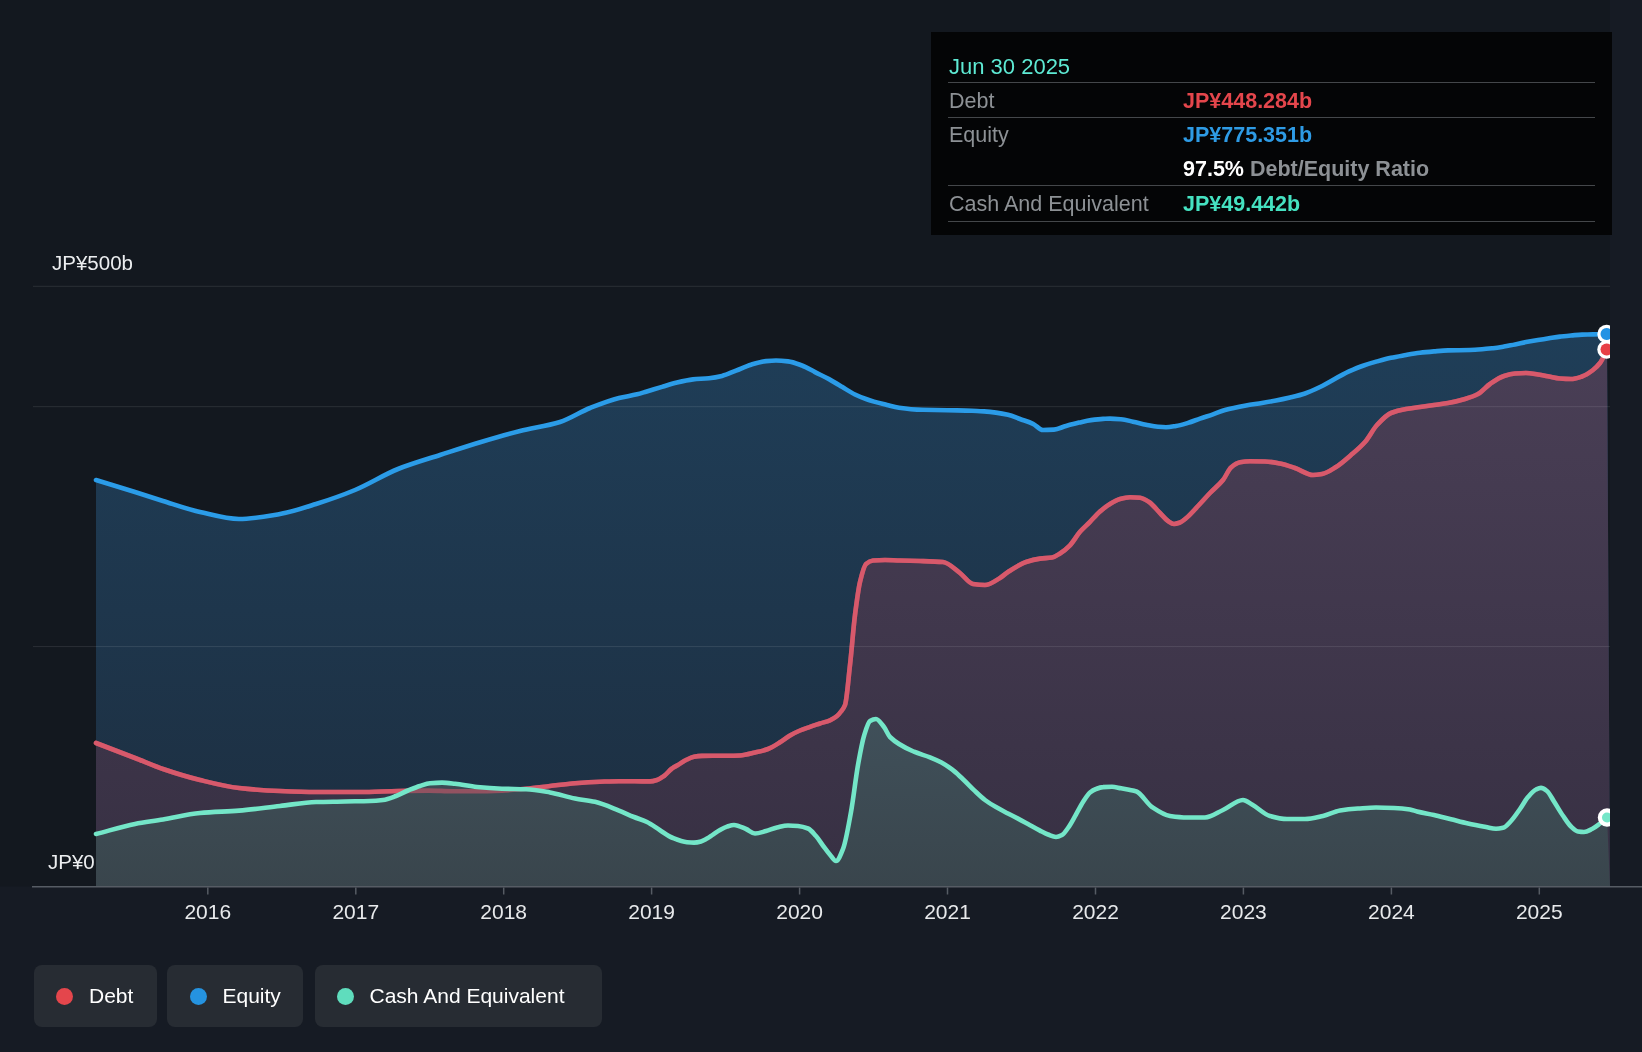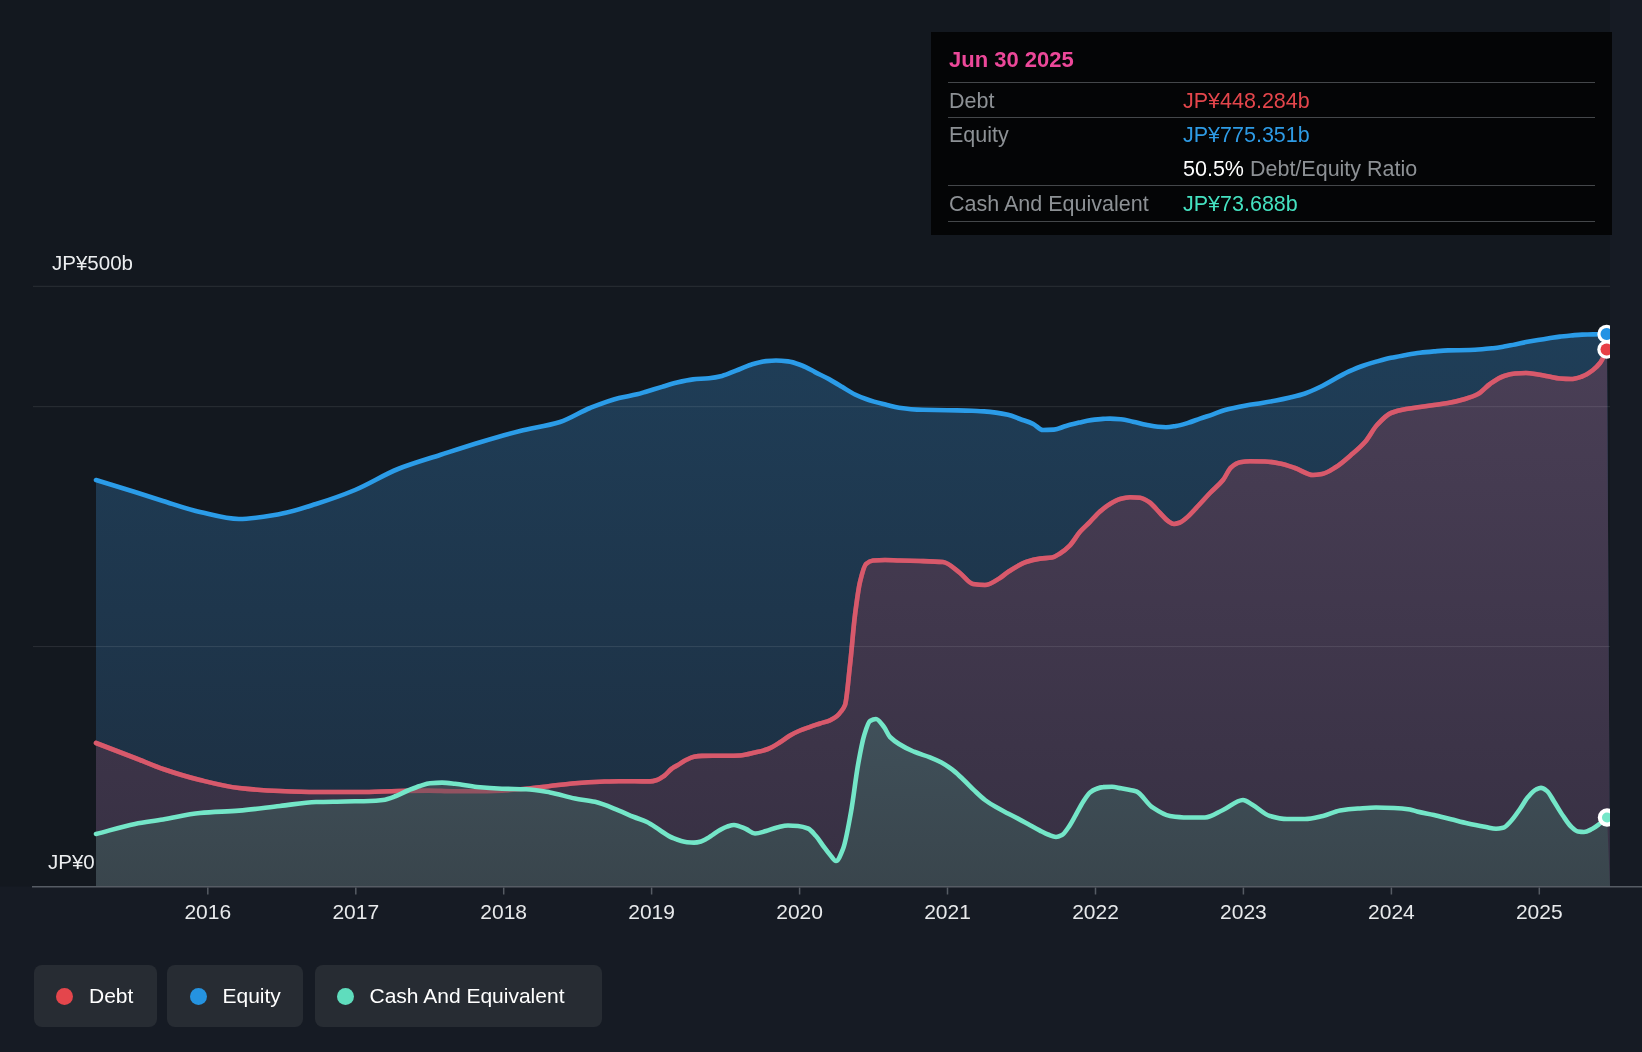--- a/index.html
+++ b/index.html
@@ -2,24 +2,24 @@
 <html><head><meta charset="utf-8">
 <style>
 * { margin:0; padding:0; box-sizing:border-box; }
 html,body { width:1642px; height:1052px; background:#161b24; overflow:hidden;
   font-family:"Liberation Sans", sans-serif; }
 #stage { position:relative; width:1642px; height:1052px; }
 .axlab { font-size:21px; fill:#e8eaec; font-family:"Liberation Sans",sans-serif; }
 .axlab2 { font-size:20.5px; fill:#eceef0; font-family:"Liberation Sans",sans-serif; }
 #tip { position:absolute; left:931px; top:32px; width:681px; height:203px;
   background:#040506; }
-#tip .ttl { position:absolute; left:18px; top:15px; font-size:22px; font-weight:bold; color:#ec4899; }
+#tip .ttl { position:absolute; left:18px; top:22px; font-size:22px; font-weight:normal; color:#5eead4; }
 #tip .hr { position:absolute; left:17px; width:647px; height:1px; background:#44474a; }
 #tip .lab { position:absolute; left:18px; font-size:21.5px; color:#8d9195; }
-#tip .val { position:absolute; left:252px; font-size:21.5px; font-weight:normal; }
+#tip .val { position:absolute; left:252px; font-size:21.5px; font-weight:bold; }
 .legend { position:absolute; top:965px; height:62px; background:#272c33;
   border-radius:8px; display:flex; align-items:center; color:#fff; font-size:21px; }
 .legend .dot { width:17px; height:17px; border-radius:50%; flex:0 0 auto; }
 </style></head>
 <body>
 <div id="stage">
 <svg width="1642" height="1052" viewBox="0 0 1642 1052">
 <defs>
 <linearGradient id="gb" x1="0" y1="330" x2="0" y2="890" gradientUnits="userSpaceOnUse">
 <stop offset="0" stop-color="#1f3e58"></stop>
@@ -87,24 +87,24 @@
 <text x="48" y="869" class="axlab2">JP¥0</text>
 </svg>
 <div id="tip">
   <div class="ttl">Jun 30 2025</div>
   <div class="hr" style="top:50px"></div>
   <div class="lab" style="top:57px">Debt</div>
   <div class="val" style="top:57px;color:#e4464c">JP¥448.284b</div>
   <div class="hr" style="top:84.5px"></div>
   <div class="lab" style="top:91px">Equity</div>
   <div class="val" style="top:91px;color:#2e9be5">JP¥775.351b</div>
-  <div class="val" style="top:125px;color:#8d9195"><span style="color:#fff">50.5%</span> Debt/Equity Ratio</div>
+  <div class="val" style="top:125px;color:#8d9195"><span style="color:#fff">97.5%</span> Debt/Equity Ratio</div>
   <div class="hr" style="top:153px"></div>
   <div class="lab" style="top:160px">Cash And Equivalent</div>
-  <div class="val" style="top:160px;color:#45e2c1">JP¥73.688b</div>
+  <div class="val" style="top:160px;color:#45e2c1">JP¥49.442b</div>
   <div class="hr" style="top:188.5px"></div>
 </div>
 <div class="legend" style="left:33.5px; width:123.5px;">
   <span class="dot" style="background:#e4464c; margin-left:22.5px;"></span>
   <span style="margin-left:16px;">Debt</span>
 </div>
 <div class="legend" style="left:167px; width:135.5px;">
   <span class="dot" style="background:#2593e0; margin-left:22.5px;"></span>
   <span style="margin-left:16px;">Equity</span>
 </div>

